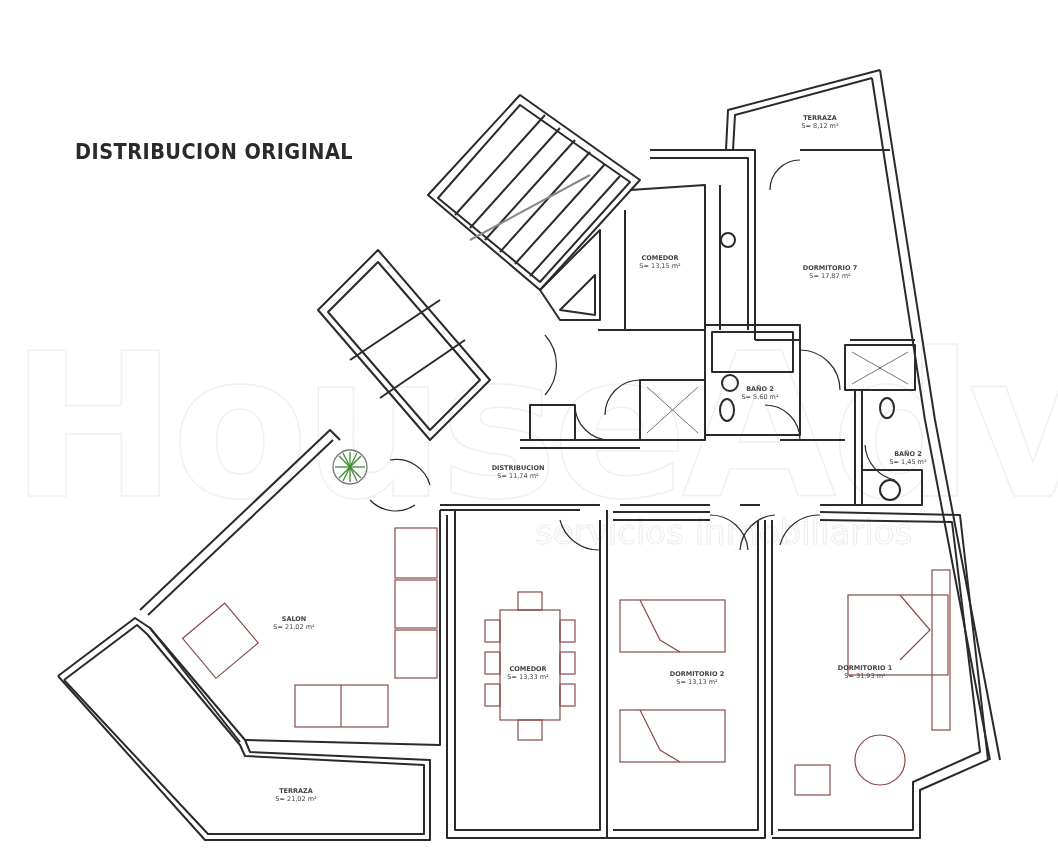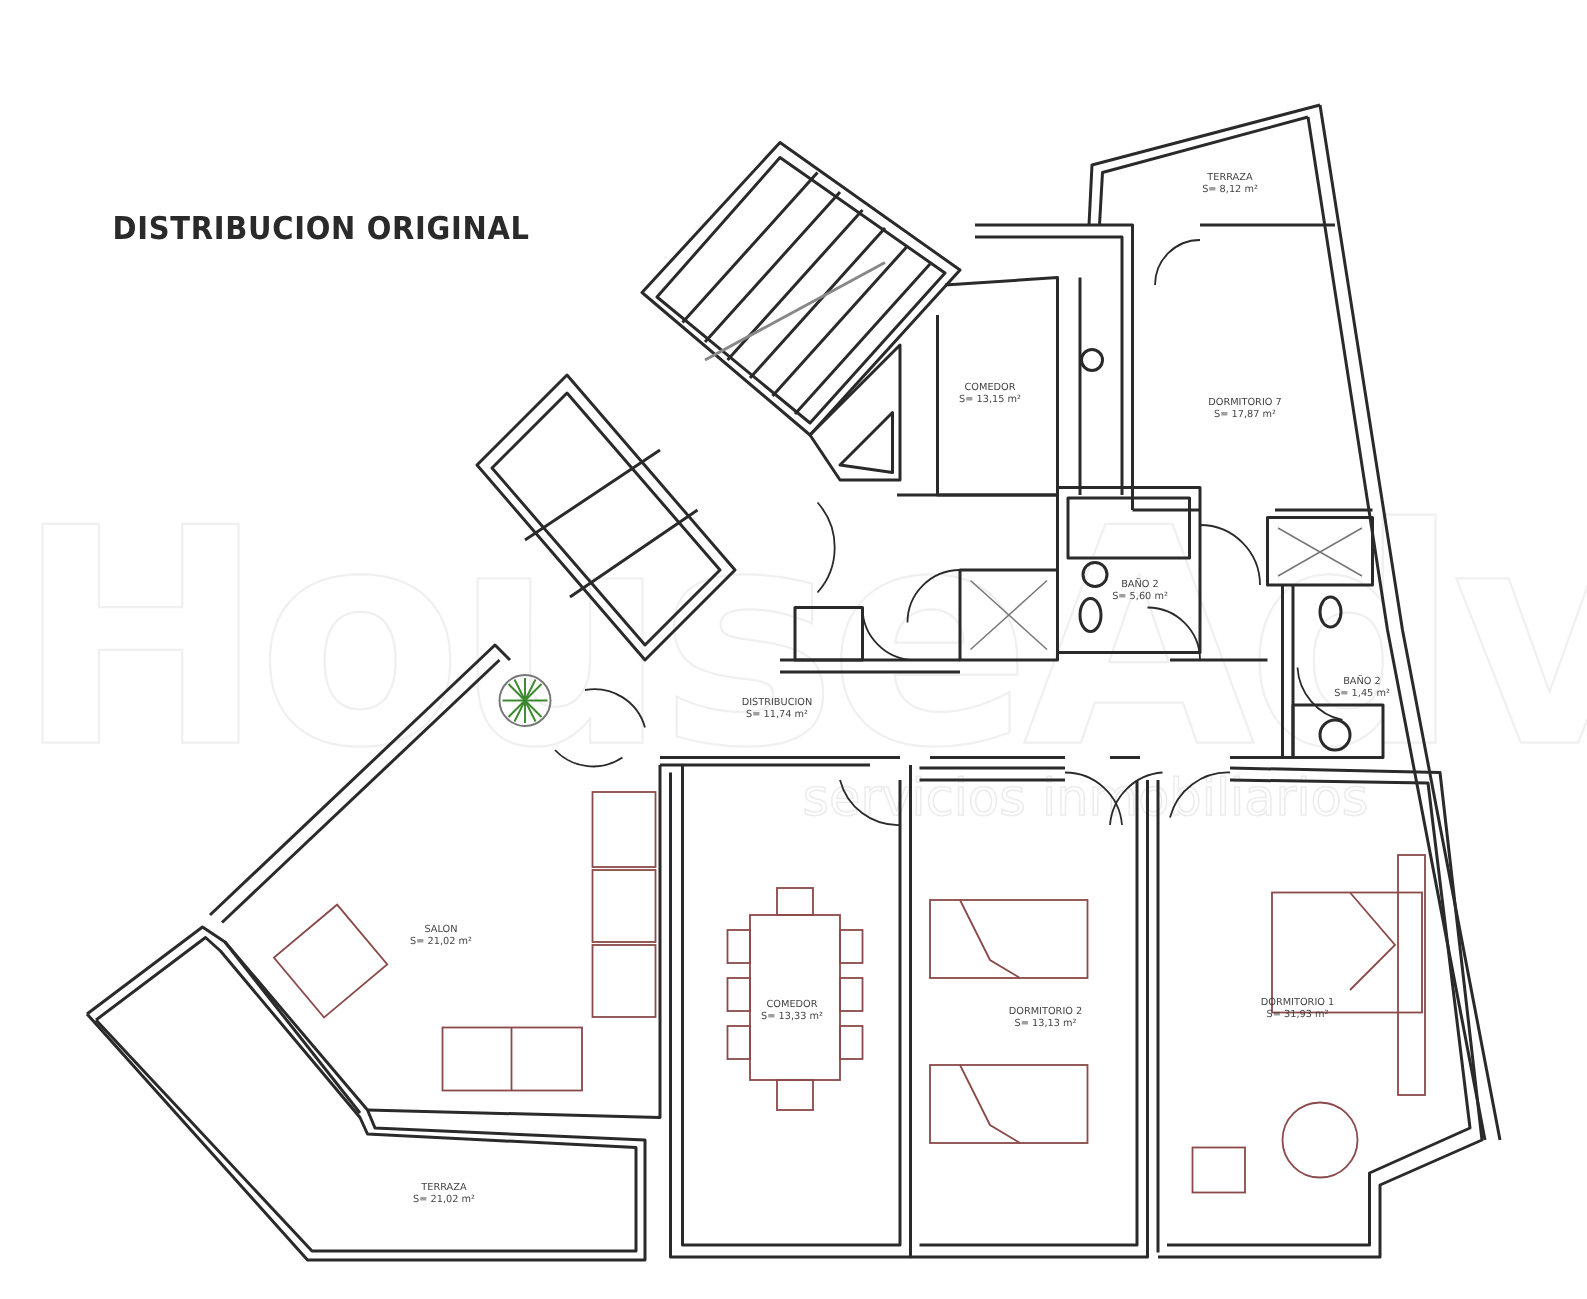--- a/index.html
+++ b/index.html
@@ -2,21 +2,21 @@
 <html><head>
 <meta charset="utf-8">
 <style>
   html,body{margin:0;padding:0;background:#ffffff;}
   body{width:1058px;height:866px;position:relative;overflow:hidden;font-family:"DejaVu Sans",sans-serif;}
   #plan{position:absolute;left:0;top:0;width:1058px;height:866px;}
   .title{position:absolute;left:75px;top:140px;font-family:"DejaVu Sans",sans-serif;font-size:21px;font-weight:bold;color:#2a2a2a;letter-spacing:0.5px;transform:scaleX(0.92);transform-origin:left top;}
   .watermark{position:absolute;left:10px;top:310px;font-family:"DejaVu Sans",sans-serif;font-size:200px;font-weight:bold;color:transparent;-webkit-text-stroke:1.5px #f0f0f0;letter-spacing:-6px;white-space:nowrap;}
   .watermark-sub{position:absolute;left:535px;top:512px;font-family:"DejaVu Sans",sans-serif;font-size:34px;color:transparent;-webkit-text-stroke:1px #ececec;white-space:nowrap;}
   .lbl{position:absolute;font-family:"DejaVu Sans",sans-serif;font-size:6.5px;line-height:8px;color:#444;text-align:center;transform:translate(-50%,-50%);white-space:nowrap;}
-  .lbl .n{font-weight:normal;}
+  .lbl .n{font-weight:bold;}
 </style>
 </head>
 <body>
 
 <div class="watermark">HouseAdvant</div>
 <div class="watermark-sub">servicios inmobiliarios</div>
 
 <svg id="plan" viewBox="0 0 1058 866" xmlns="http://www.w3.org/2000/svg">
   <g fill="none" stroke="#2a2a2a" stroke-width="2" stroke-linejoin="round">
 

